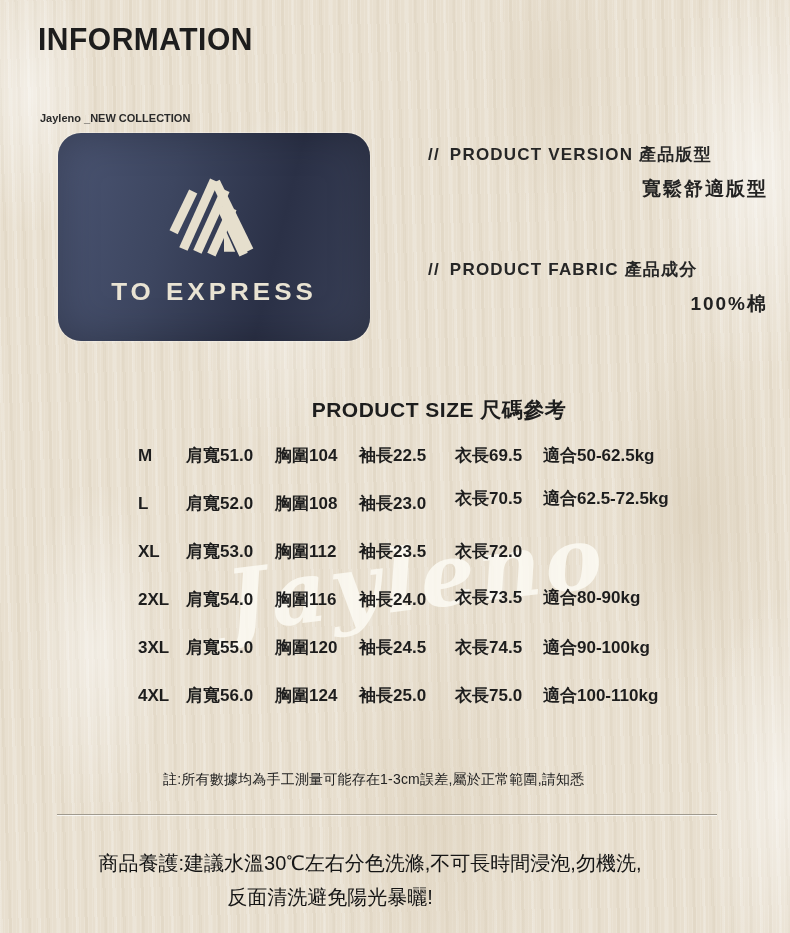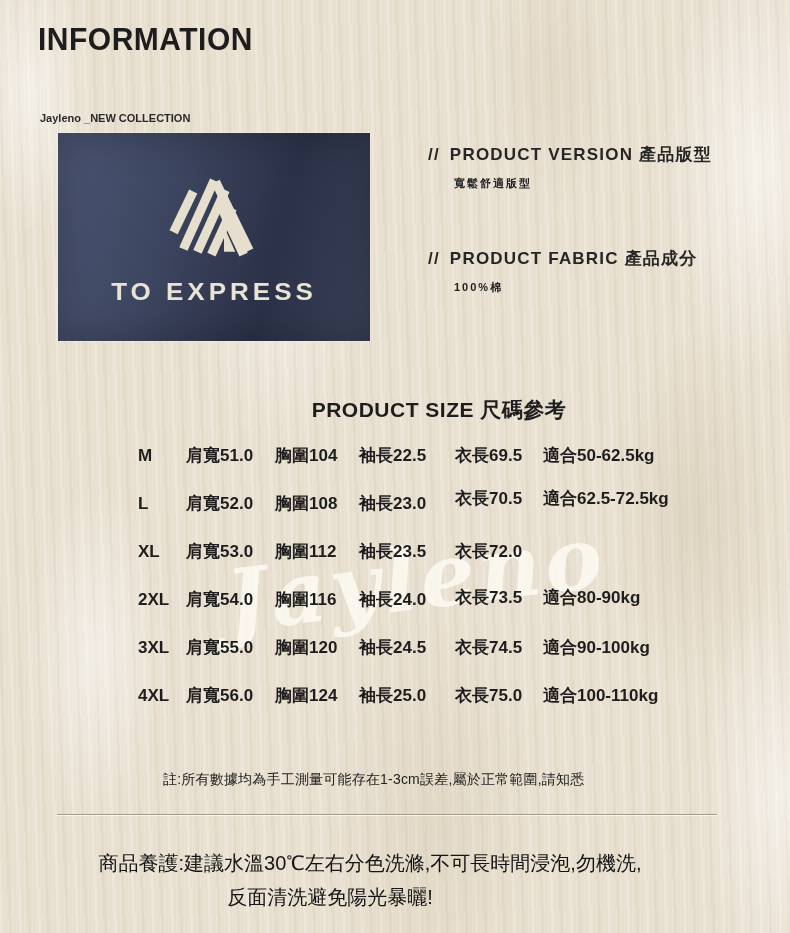--- a/index.html
+++ b/index.html
@@ -21,30 +21,30 @@
   }
   .content{position:relative;z-index:2;}
   
   .title{position:absolute;left:38px;top:22px;font-size:30px;font-weight:900;letter-spacing:.5px;transform:scaleY(1.04);transform-origin:left top;}
   .subtitle{position:absolute;left:40px;top:64px;font-size:11px;font-weight:700;color:#2a2a2a;margin-top:48px;}
   
   .swatch{
     position:absolute;left:58px;top:133px;width:312px;height:208px;
     background:linear-gradient(104deg,#4b5573 0%,#3d4660 35%,#2b3147 68%,#3a4158 100%);
     box-shadow:inset 0 0 40px rgba(0,0,0,.25), 0 0 0 1px rgba(255,255,255,.25);
-    display:flex;flex-direction:column;align-items:center;justify-content:flex-end;
+    display:flex;flex-direction:column;align-items:center;justify-content:flex-end;border-radius:23px;
   }
   .logo-mark{position:absolute;left:96px;top:20px;width:140px;height:122px;}
   .logo-text{margin-bottom:34px;font-size:26px;font-weight:900;letter-spacing:4px;color:#e9e3d3;transform:scaleY(.95);white-space:nowrap;}
   
   .specs{position:absolute;left:428px;top:143px;width:340px;}
   .spec{margin-bottom:56px;}
   .spec-head{display:flex;align-items:baseline;font-size:17px;font-weight:700;letter-spacing:1.2px;color:#262626;}
   .spec-marker{margin-right:10px;font-weight:700;}
-  .spec-value{margin:10px 0 0 26px;font-size:11px;font-weight:600;letter-spacing:2px;color:#222;}
+  .spec-value{margin:10px 0 0 26px;font-size:19px;font-weight:600;letter-spacing:2px;color:#222;text-align:right;}
   
   .size-heading{position:absolute;left:0;top:396px;width:790px;text-align:center;font-size:21px;font-weight:800;letter-spacing:.5px;padding-left:44px;}
   .size-table{position:absolute;left:138px;top:444px;width:560px;}
   .size-row{display:grid;grid-template-columns:48px 89px 84px 96px 88px auto;align-items:baseline;height:48px;}
   .size-row > div{font-size:17px;font-weight:700;white-space:nowrap;}
   .cell-size{font-size:16px;}
   .size-row:nth-child(2) .cell-length,
   .size-row:nth-child(2) .cell-fit{position:relative;top:-5px;}
   .size-row:nth-child(4) .cell-length,
   .size-row:nth-child(4) .cell-fit{position:relative;top:-2px;}

